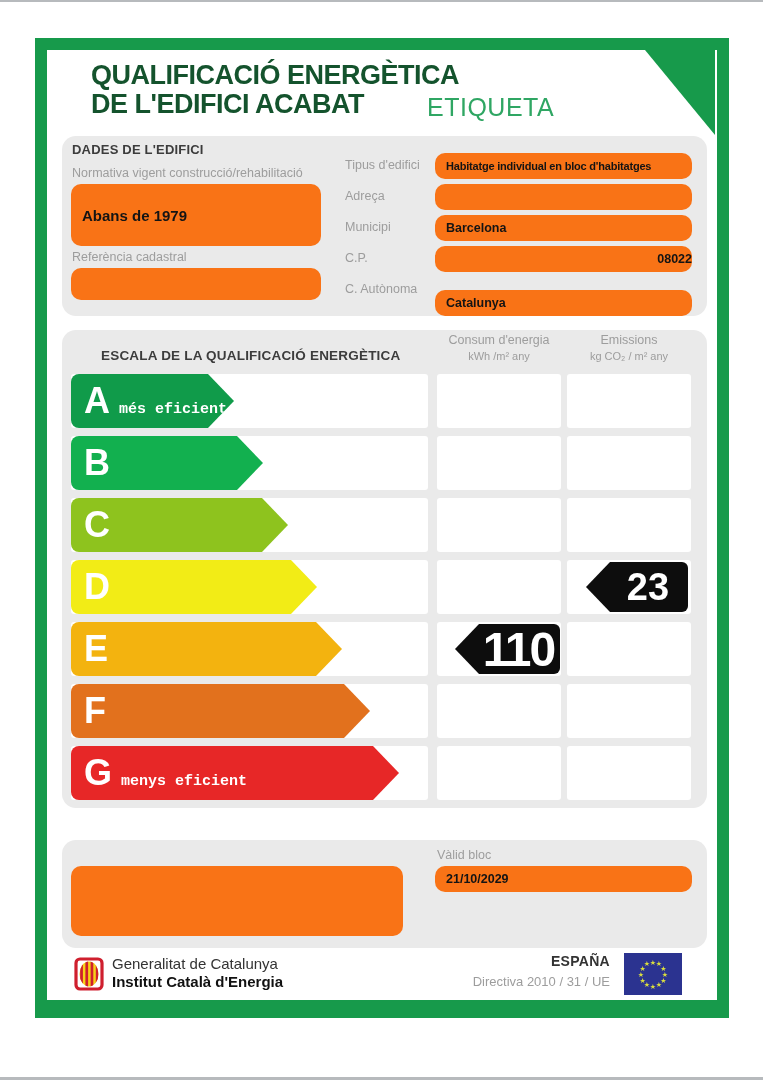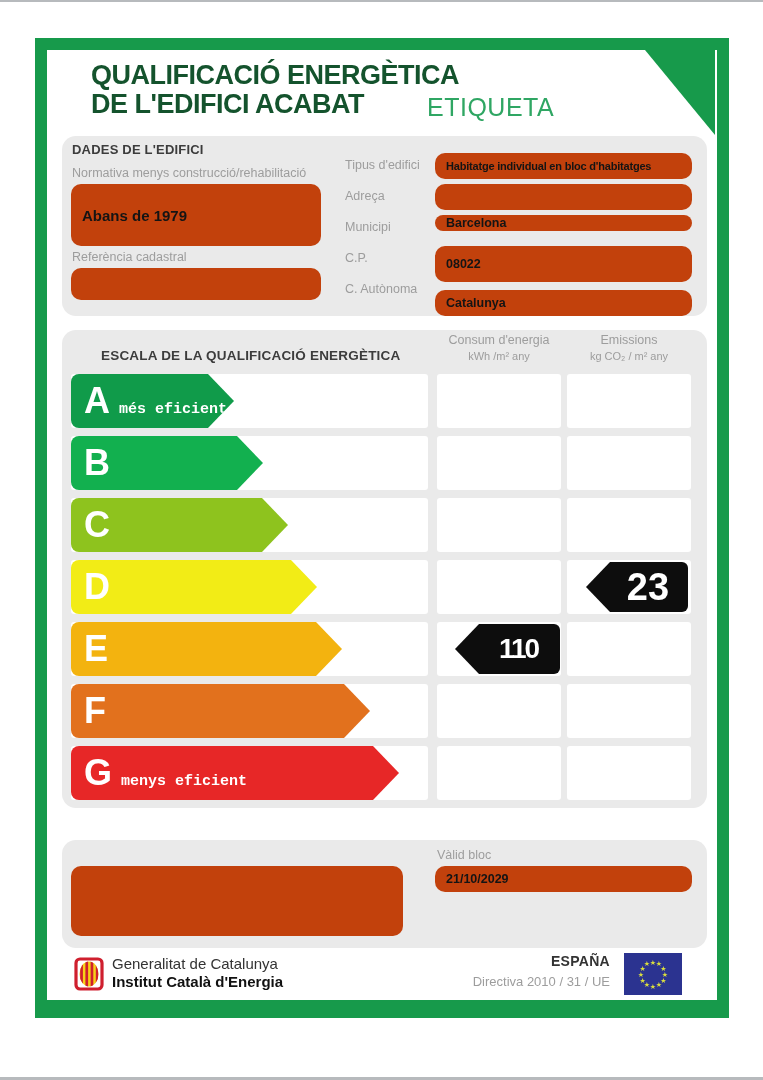--- a/index.html
+++ b/index.html
@@ -25,21 +25,21 @@
               font-weight:400; letter-spacing:0.5px; }
 
   
   .panel { position:absolute; left:62px; width:645px; background:#eaeaea; border-radius:14px; }
   .panel-dades    { top:136px; height:180px; }
   .panel-escala   { top:330px; height:478px; }
   .panel-registre { top:840px; height:108px; }
 
   .sec-title { position:absolute; font-size:13px; font-weight:bold; color:#3c3c3c; letter-spacing:0.2px; }
   .lbl { position:absolute; font-size:12.5px; color:#9d9d9d; white-space:nowrap; }
-  .wbox { position:absolute; background:#c2410c; border-radius:10px; display:flex; align-items:center;
+  .wbox { position:absolute; background:#f97316; border-radius:10px; display:flex; align-items:center;
           padding-left:11px; font-size:12.5px; font-weight:bold; color:#141414; white-space:nowrap; }
 
   
   .col-head { position:absolute; width:124px; text-align:center; color:#9d9d9d; }
   .col-head .t { font-size:12.5px; }
   .col-head .u { font-size:11px; margin-top:3px; }
 
   .row { position:absolute; left:71px; width:620px; height:54px; }
   .row .strip { position:absolute; left:0; top:0; width:357px; height:54px; background:#fff; border-radius:3px; }
   .row .cell  { position:absolute; top:0; height:54px; width:124px; background:#fff; border-radius:3px; }
@@ -49,21 +49,21 @@
          clip-path:polygon(0 0, calc(100% - 26px) 0, 100% 50%, calc(100% - 26px) 100%, 0 100%);
          display:flex; align-items:baseline; padding-left:13px; color:#fff; }
   .bar .letter { font-size:36px; font-weight:bold; line-height:54px; }
   .bar .note   { font-size:15px; font-weight:bold; line-height:54px; margin-left:9px;font-family:Liberation Mono, monospace; }
 
   .marker { position:absolute; height:50px; background:#0d0d0d; border-radius:6px;
             clip-path:polygon(0 50%, 24px 0, 100% 0, 100% 100%, 24px 100%);
             display:flex; align-items:center; justify-content:center; padding-left:22px;
             color:#fff; font-weight:bold; }
   .marker-23  { left:586px; top:562px; width:102px; font-size:38px; }
-  .marker-110 { left:455px; top:624px; width:105px; font-size:28px; letter-spacing:-2px; }
+  .marker-110 { left:455px; top:624px; width:105px; font-size:48px; letter-spacing:-2px; }
 
   
   .org1 { position:absolute; left:112px; top:955px; font-size:15px; color:#333; }
   .org2 { position:absolute; left:112px; top:973px; font-size:15px; font-weight:bold; color:#111; }
   .country { position:absolute; left:470px; top:953px; width:140px; text-align:right;
              font-size:14px; font-weight:bold; color:#333; letter-spacing:0.3px; }
   .directive { position:absolute; left:410px; top:974px; width:200px; text-align:right;
                font-size:13px; color:#9d9d9d; }
   .logo { position:absolute; left:74px; top:953px; }
   .euflag { position:absolute; left:624px; top:953px; }
@@ -78,47 +78,47 @@
   <div class="frame"></div>
   <div class="corner-tri"></div>
 
   <div class="title-line title-1">QUALIFICACIÓ ENERGÈTICA</div>
   <div class="title-line title-2">DE L'EDIFICI ACABAT</div>
   <div class="etiqueta">ETIQUETA</div>
 
   <div class="panel panel-dades"></div>
   <div class="sec-title" style="left:72px;top:142px;">DADES DE L'EDIFICI</div>
 
-  <div class="lbl" style="left:72px;top:166px;">Normativa menys construcció/rehabilitació</div>
+  <div class="lbl" style="left:72px;top:166px;">Normativa vigent construcció/rehabilitació</div>
   <div class="wbox" style="left:71px;top:184px;width:250px;height:62px;font-size:15px;">
     <span>Abans de 1979</span>
   </div>
 
   <div class="lbl" style="left:72px;top:250px;">Referència cadastral</div>
   <div class="wbox" style="left:71px;top:268px;width:250px;height:32px;">
     <span></span>
   </div>
 
   <div class="lbl" style="left:345px;top:158px;">Tipus d'edifici</div>
   <div class="wbox" style="left:435px;top:153px;width:257px;height:26px;font-size:11px;letter-spacing:-0.2px;">
     <span>Habitatge individual en bloc d'habitatges</span>
   </div>
 
   <div class="lbl" style="left:345px;top:189px;">Adreça</div>
   <div class="wbox" style="left:435px;top:184px;width:257px;height:26px;">
     <span></span>
   </div>
 
   <div class="lbl" style="left:345px;top:220px;">Municipi</div>
-  <div class="wbox" style="left:435px;top:215px;width:257px;height:16px;">
+  <div class="wbox" style="left:435px;top:215px;width:257px;height:26px;">
     <span>Barcelona</span>
   </div>
 
   <div class="lbl" style="left:345px;top:251px;">C.P.</div>
-  <div class="wbox" style="left:435px;top:246px;width:257px;height:36px;">
+  <div class="wbox" style="left:435px;top:246px;width:257px;height:26px;justify-content:flex-end;">
     <span>08022</span>
   </div>
 
   <div class="lbl" style="left:345px;top:282px;">C. Autònoma</div>
   <div class="wbox" style="left:435px;top:290px;width:257px;height:26px;">
     <span>Catalunya</span>
   </div>
 
   <div class="panel panel-escala"></div>
   <div class="sec-title" style="left:72px;top:348px;font-size:13.5px;padding-left:29px;">ESCALA DE LA QUALIFICACIÓ ENERGÈTICA</div>

